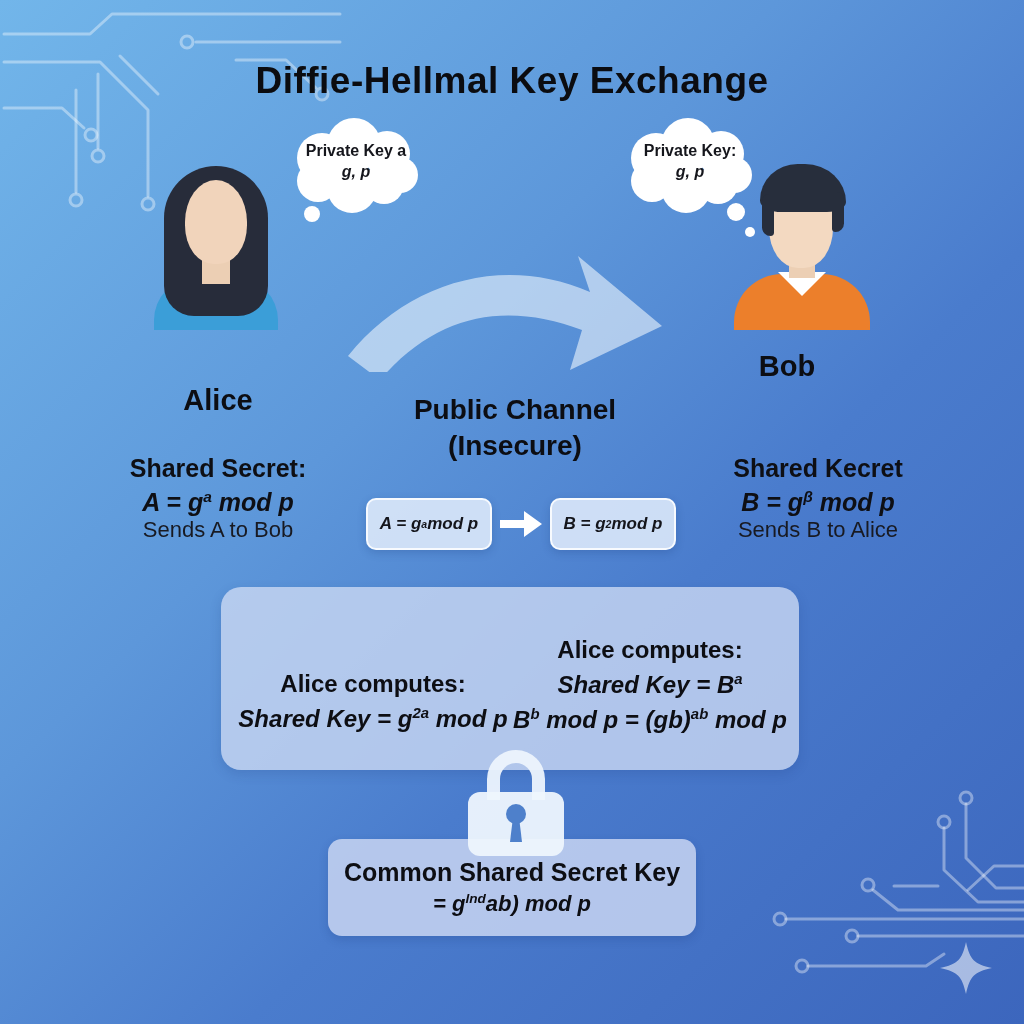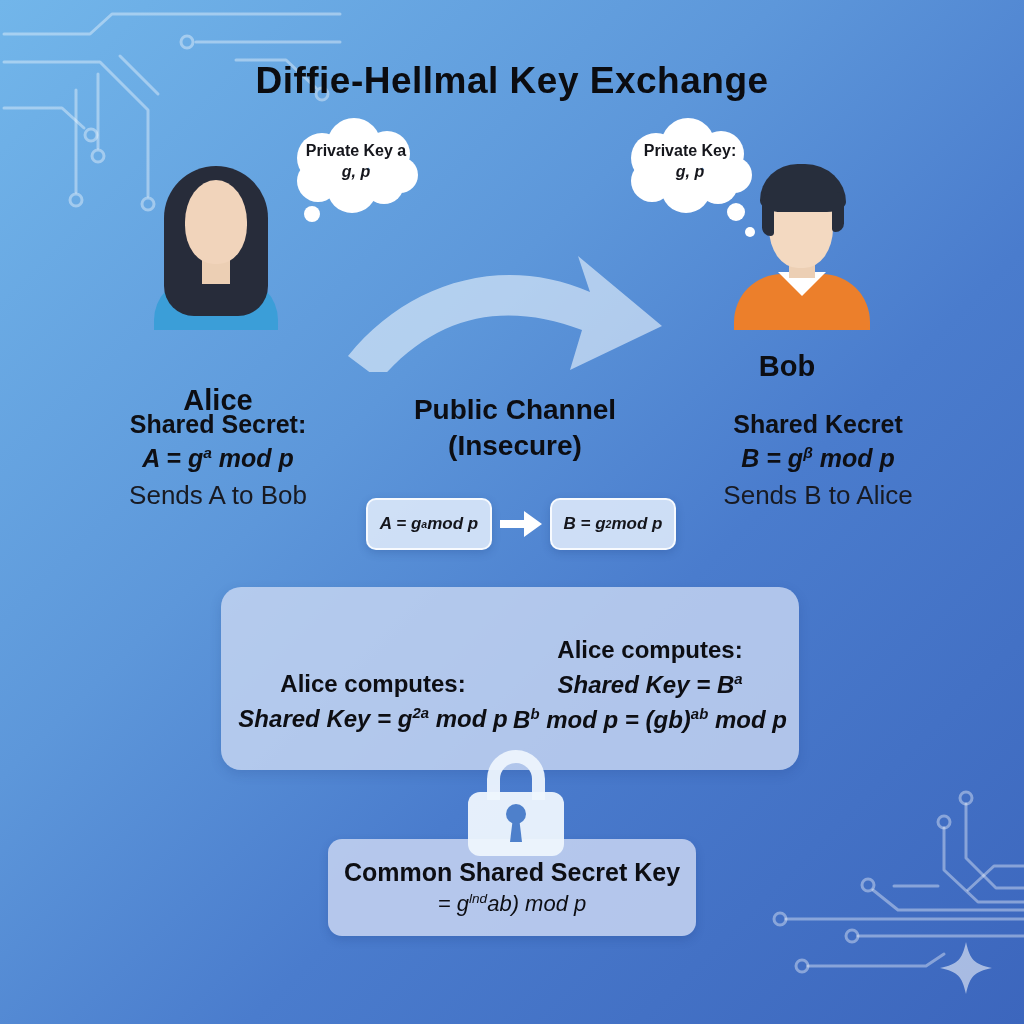--- a/index.html
+++ b/index.html
@@ -46,23 +46,23 @@
   .big-arrow { position:absolute; left:340px; top:210px; }
 
   
   .name { position:absolute; font-size:29px; font-weight:bold; color:#0c0d12; text-align:center; }
   .alice-name { left:118px; top:356px; width:200px;margin-top:28px; }
   .bob-name { left:687px; top:350px; width:200px; }
 
   .block { position:absolute; text-align:center; color:#0e0f14; }
   .alice-block { left:88px; top:410px; width:260px; }
   .bob-block { left:690px; top:410px; width:256px; }
-  .secret-label { font-size:25px; font-weight:bold; }
+  .secret-label { font-size:25px; font-weight:bold;margin-top:44px; }
   .secret-formula { font-size:25px; font-weight:bold; font-style:italic; margin-top:5px; }
-  .sends { font-size:26px; font-weight:400; margin-top:7px; color:#181a22; }
+  .sends { font-size:22px; font-weight:400; margin-top:0; color:#181a22; }
   sup { font-size:62%; }
 
   .channel-label { position:absolute; left:382px; top:392px; width:266px; text-align:center;
                    font-size:28px; font-weight:bold; color:#0c0d12; line-height:1.28; }
 
   .channel-row { position:absolute; left:366px; top:498px; display:flex; align-items:center; gap:8px; }
   .channel-box { width:126px; height:52px; display:flex; align-items:center; justify-content:center;
                  background:rgba(223,235,250,0.88); border:2px solid rgba(255,255,255,0.85);
                  border-radius:10px; font-size:17px; font-weight:bold; font-style:italic; color:#14151b;
                  box-shadow:0 3px 8px rgba(25,55,120,0.22); }
@@ -84,21 +84,21 @@
                background:rgba(238,245,253,0.95); border-radius:12px; }
   .keyhole-circle { position:absolute; left:38px; top:12px; width:20px; height:20px; border-radius:50%; background:#4e80cb; }
   .keyhole-stem { position:absolute; left:42px; top:28px; width:12px; height:22px;
                   background:#4e80cb; clip-path:polygon(22% 0,78% 0,100% 100%,0 100%); }
 
   .result-box { position:absolute; left:328px; top:839px; width:368px; height:97px;
                 background:rgba(196,209,240,0.88); border-radius:14px; z-index:2;
                 display:flex; flex-direction:column; align-items:center; justify-content:center; gap:4px;
                 box-shadow:0 4px 10px rgba(25,55,120,0.2); color:#0d0e13; }
   .result-heading { font-size:25px; font-weight:bold; }
-  .result-formula { font-size:22px; font-weight:normal; font-style:italic; }
+  .result-formula { font-size:22px; font-weight:bold; font-style:italic; }
 </style>
 </head>
 <body>
 
 <div class="canvas">
 
   <svg class="circuit" style="left:0;top:0;" width="345" height="235" viewBox="0 0 345 235">
     <polyline points="340,14 112,14 90,34 4,34"></polyline>
     <polyline points="340,42 196,42"></polyline>
       <circle cx="187" cy="42" r="6"></circle>

